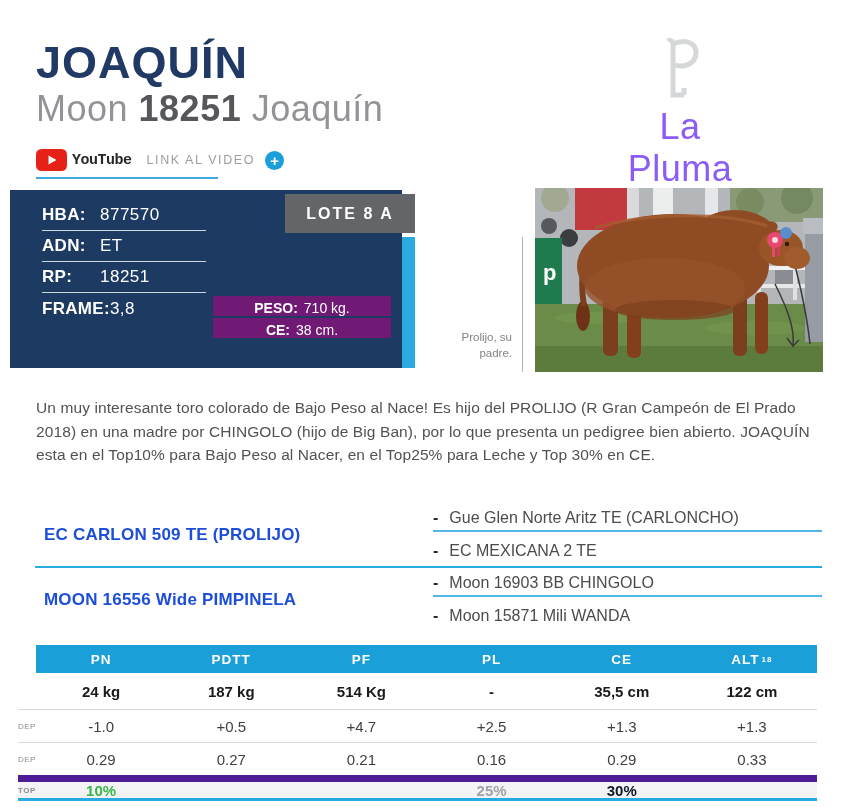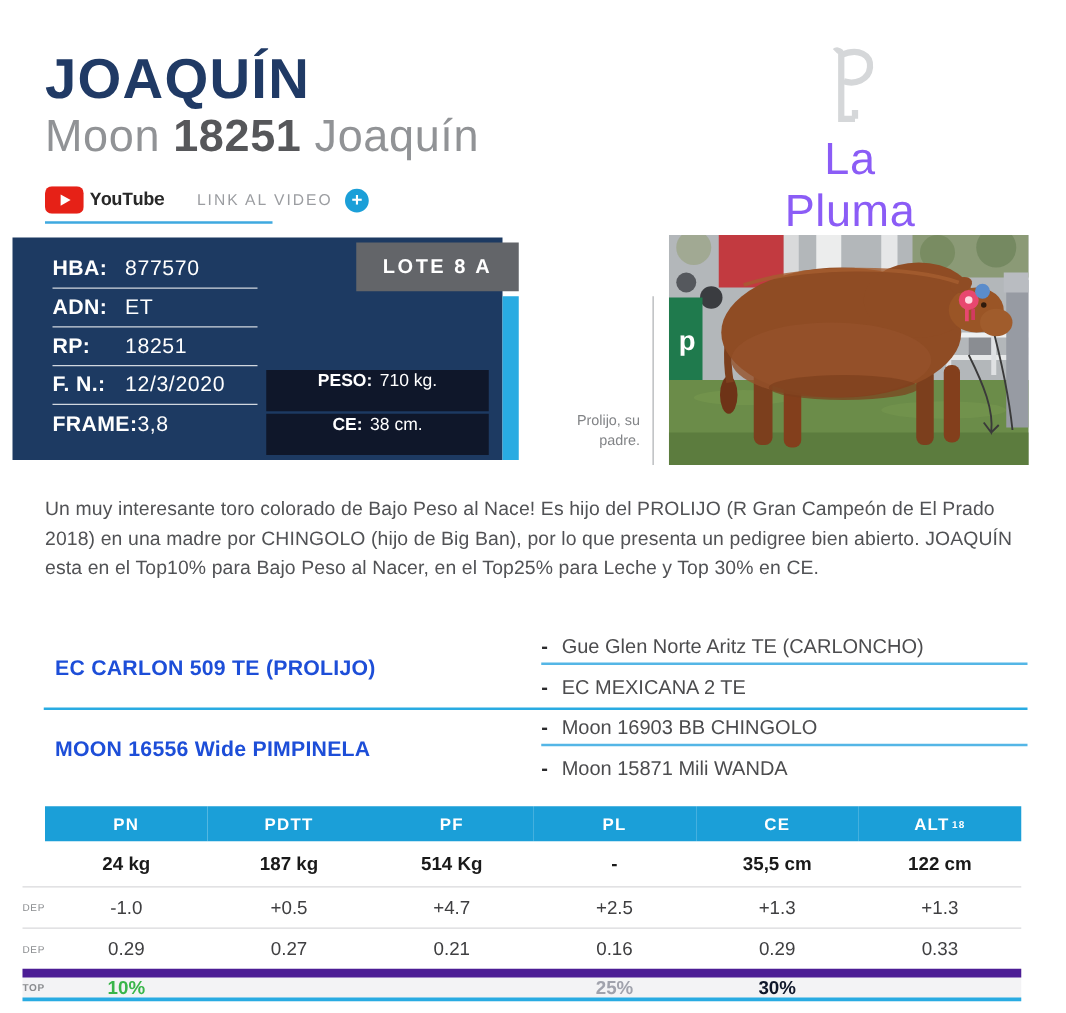--- a/index.html
+++ b/index.html
@@ -8,21 +8,21 @@
 
   
   .title-block { position:absolute; left:36px; top:40px; }
   .main-title { font-size:45px; font-weight:bold; letter-spacing:1px; color:#203a65; line-height:1.02; }
   .sub-title { font-size:36px; color:#919396; font-weight:normal; letter-spacing:0.5px; margin-top:2px; }
   .sub-title b { color:#56575a; font-weight:bold; }
 
   .video-row { position:absolute; left:36px; top:149px; display:flex; align-items:center; gap:10px; cursor:pointer; }
   .yt-badge { display:flex; align-items:center; gap:5px; }
   .yt-word { font-size:15px; font-weight:bold; color:#282828; letter-spacing:-0.5px;font-family:Liberation Mono, monospace; }
-  .video-label { font-size:12.5px; color:#9b9da1; letter-spacing:1.6px; margin-left:16px; }
+  .video-label { font-size:12.5px; color:#9b9da1; letter-spacing:1.6px; margin-left:5px; }
   .plus-circle { width:19px; height:19px; border-radius:50%; background:#1b9fd8; color:#fff; font-size:15px; font-weight:bold;
                  display:flex; align-items:center; justify-content:center; line-height:1; }
   .video-underline { position:absolute; left:36px; top:177px; width:182px; height:2px; background:#3fa9e0; }
 
   
   .logo { position:absolute; left:606px; top:36px; width:148px; text-align:center; }
   .logo svg { display:block; margin:0 auto; }
   .logo-name { font-size:36px; color:#8b5cf6; letter-spacing:0.5px; margin-top:4px; }
   .logo-tag { font-size:12px; color:#e0e1e3; text-align:right; padding-right:6px; margin-top:1px;font-family:Liberation Serif, serif; }
 
@@ -31,21 +31,21 @@
   .navy-panel { position:absolute; left:10px; top:2px; width:392px; height:178px; background:#1d3a62;padding-left:44px; }
   .ip-rows { position:absolute; left:32px; top:10px; }
   .ip-row { width:164px; height:31px; display:flex; align-items:center; color:#fff; font-size:17px; }
   .ip-row.sep { border-bottom:1px solid rgba(255,255,255,0.8); }
   .ip-label { font-weight:bold; min-width:58px; letter-spacing:0.3px; }
   .ip-value { font-weight:normal; letter-spacing:0.5px; }
   .lot-badge { position:absolute; right:-13px; top:4px; width:130px; height:39px; background:#636569; color:#fff;
                font-size:16px; font-weight:bold; letter-spacing:2px; display:flex; align-items:center; justify-content:center; }
   .blue-stripe { position:absolute; right:-13px; top:47px; width:13px; height:131px; background:#29abe2; }
   .highlights { position:absolute; left:203px; top:106px; width:178px; }
-  .hl-box { height:33px; background:#0f172a; color:#fff; font-size:14px; display:flex; align-items:flex-start; justify-content:center; gap:6px; }
+  .hl-box { height:20px; background:#701a75; color:#fff; font-size:14px; display:flex; align-items:flex-end; justify-content:center; gap:6px; }
   .hl-box + .hl-box { margin-top:2px; }
   .hl-label { font-weight:bold; }
 
   .photo-caption { position:absolute; left:438px; top:142px; width:74px; text-align:right; font-size:11.5px; line-height:1.35; color:#828487; }
   .caption-line { position:absolute; left:522px; top:49px; width:1px; height:135px; background:#b0b2b5; }
   .photo { position:absolute; left:535px; top:0; width:288px; height:184px; overflow:hidden; }
 
   
   .description { position:absolute; left:36px; top:396px; width:782px; font-size:15.5px; line-height:1.52; color:#515255; letter-spacing:0.1px; }
 
@@ -117,24 +117,20 @@
           <span class="ip-value">877570</span>
         </div>
         <div class="ip-row sep">
           <span class="ip-label">ADN:</span>
           <span class="ip-value">ET</span>
         </div>
         <div class="ip-row sep">
           <span class="ip-label">RP:</span>
           <span class="ip-value">18251</span>
         </div>
-        <div class="ip-row sep">
-          <span class="ip-label">F. N.:</span>
-          <span class="ip-value">12/3/2020</span>
-        </div>
         <div class="ip-row">
           <span class="ip-label">FRAME:</span>
           <span class="ip-value">3,8</span>
         </div>
       </div>
       <div class="lot-badge">LOTE 8 A</div>
       <div class="blue-stripe"></div>
       <div class="highlights">
         <div class="hl-box">
           <span class="hl-label">PESO:</span>

